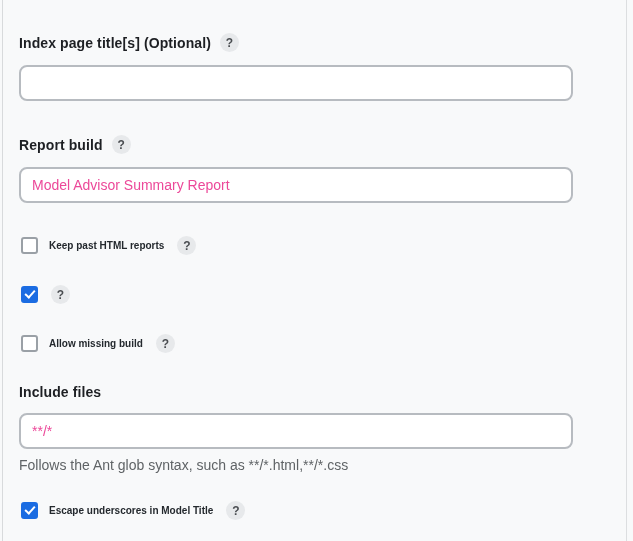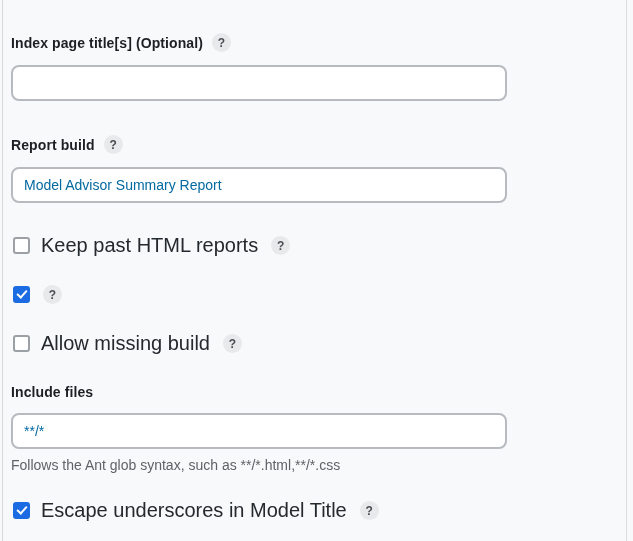--- a/index.html
+++ b/index.html
@@ -9,21 +9,21 @@
     background: #f8f9fa;
     font-family: "Liberation Sans", "DejaVu Sans", sans-serif;
   }
   .panel {
     position: absolute;
     left: 2px; top: 0;
     width: 625px; height: 541px;
     border-left: 1px solid #d8dadc;
     border-right: 1px solid #dcdee0;
     background: #f8f9fa;
-    padding: 33px 14px 0 8px;
+    padding: 33px 14px 0 16px;
   }
   .label-row {
     display: flex;
     align-items: center;
     gap: 9px;
     margin-bottom: 13px;
   }
   .field-label {
     font-size: 14px;
     font-weight: 700;
@@ -39,29 +39,29 @@
     font-weight: 700;
     display: inline-flex;
     align-items: center;
     justify-content: center;
     cursor: pointer;
     flex: 0 0 auto;
     user-select: none;
   }
   .text-input {
     display: block;
-    width: 496px;
+    width: 554px;
     height: 36px;
     border: 2px solid #b7bbc0;
     border-radius: 8px;
     background: #ffffff;
     padding: 0 11px;
     font-family: "Liberation Sans", "DejaVu Sans", sans-serif;
     font-size: 14px;
-    color: #0369a1;
+    color: #ec4899;
     outline: none;
   }
   .mb-input-1 { margin-bottom: 34px; }
   .mb-input-2 { margin-bottom: 33px; }
   .checkbox-row {
     display: flex;
     align-items: center;
     gap: 11px;
     margin-left: 2px;
     height: 19px;
@@ -87,22 +87,22 @@
   .checkbox:checked::after {
     content: "";
     position: absolute;
     left: 4px; top: 0px;
     width: 4px; height: 8px;
     border-right: 2px solid #ffffff;
     border-bottom: 2px solid #ffffff;
     transform: rotate(42deg);
   }
   .checkbox-label {
-    font-size: 20px;
-    font-weight: 400;
+    font-size: 10px;
+    font-weight: 700;
     color: #24292e;
     cursor: pointer;
   }
   .checkbox-row .help-badge { margin-left: 2px; }
   .field-description {
     margin-top: 8px;
     margin-bottom: 28px;
     font-size: 14px;
     color: #5f6366;
   }

